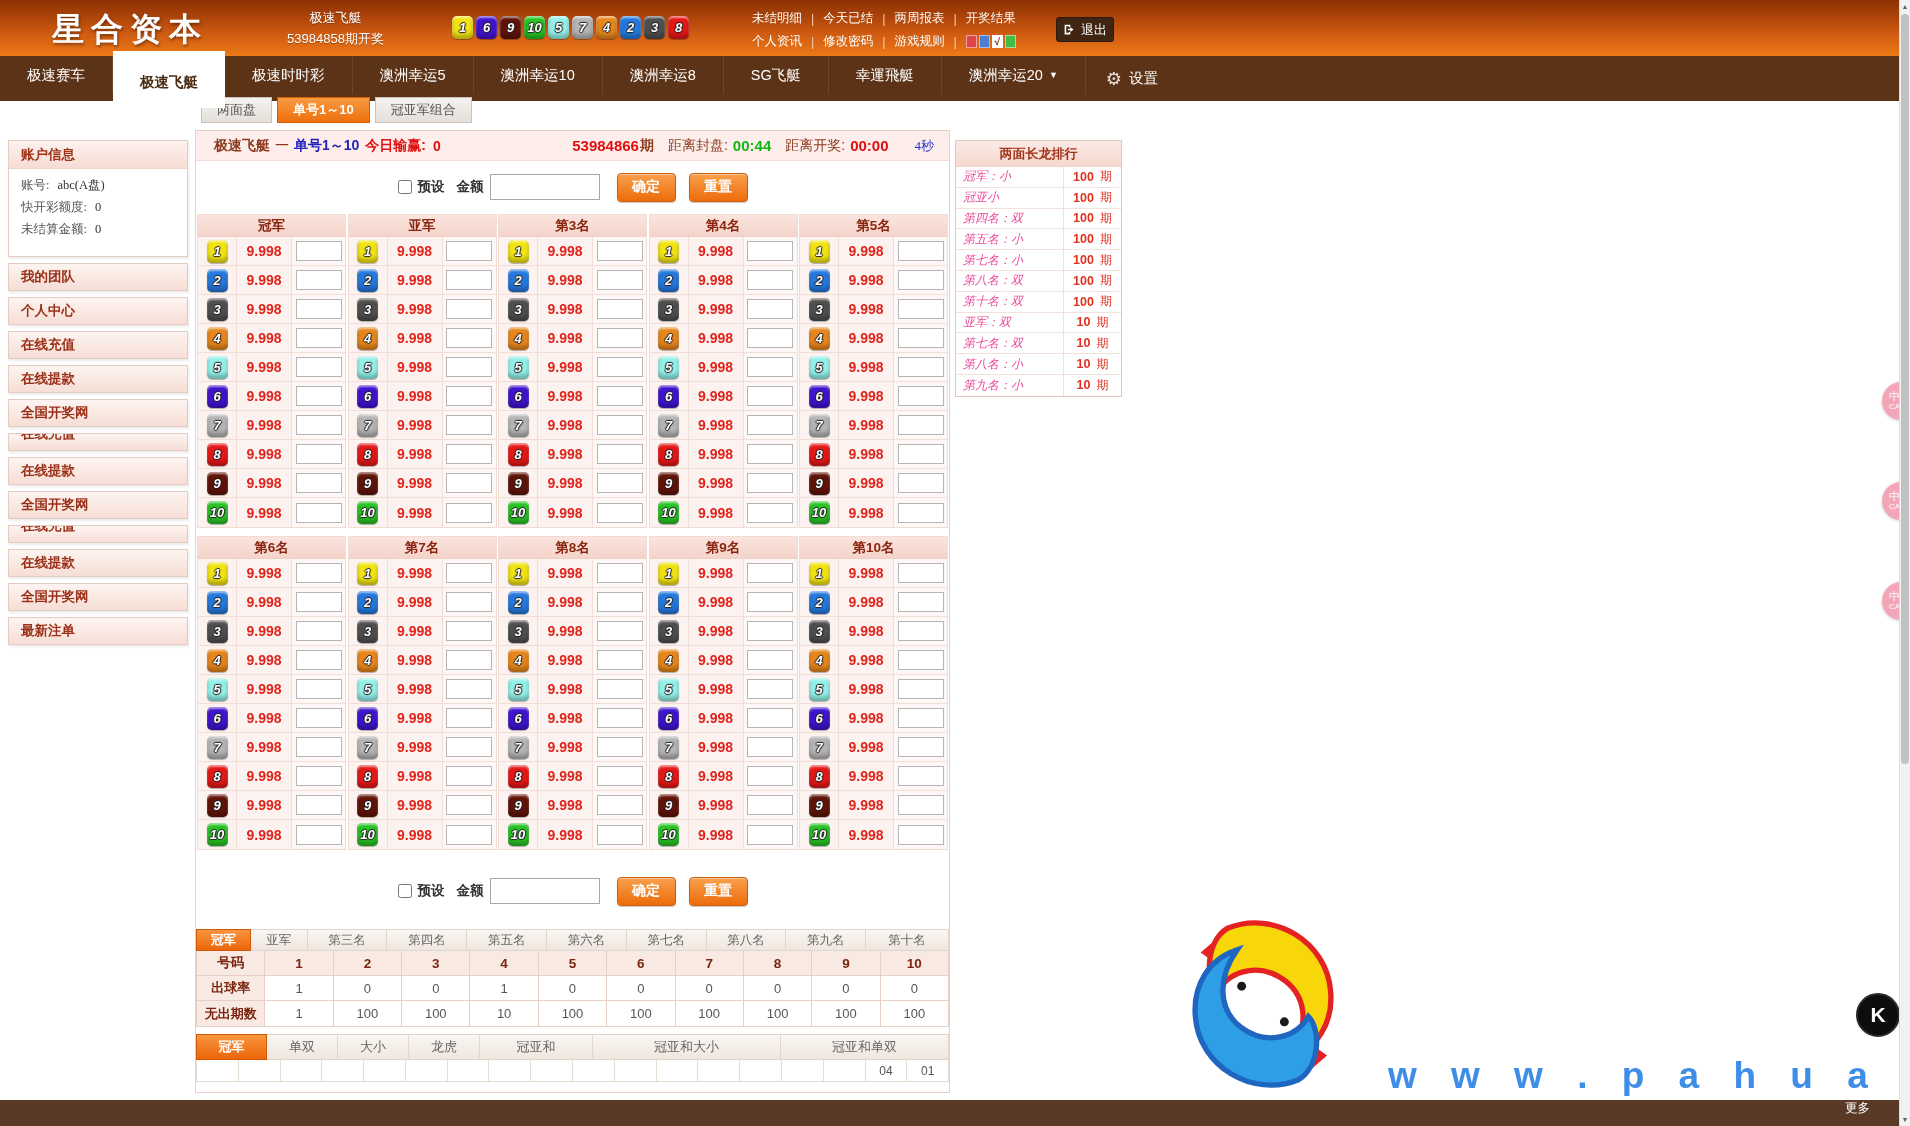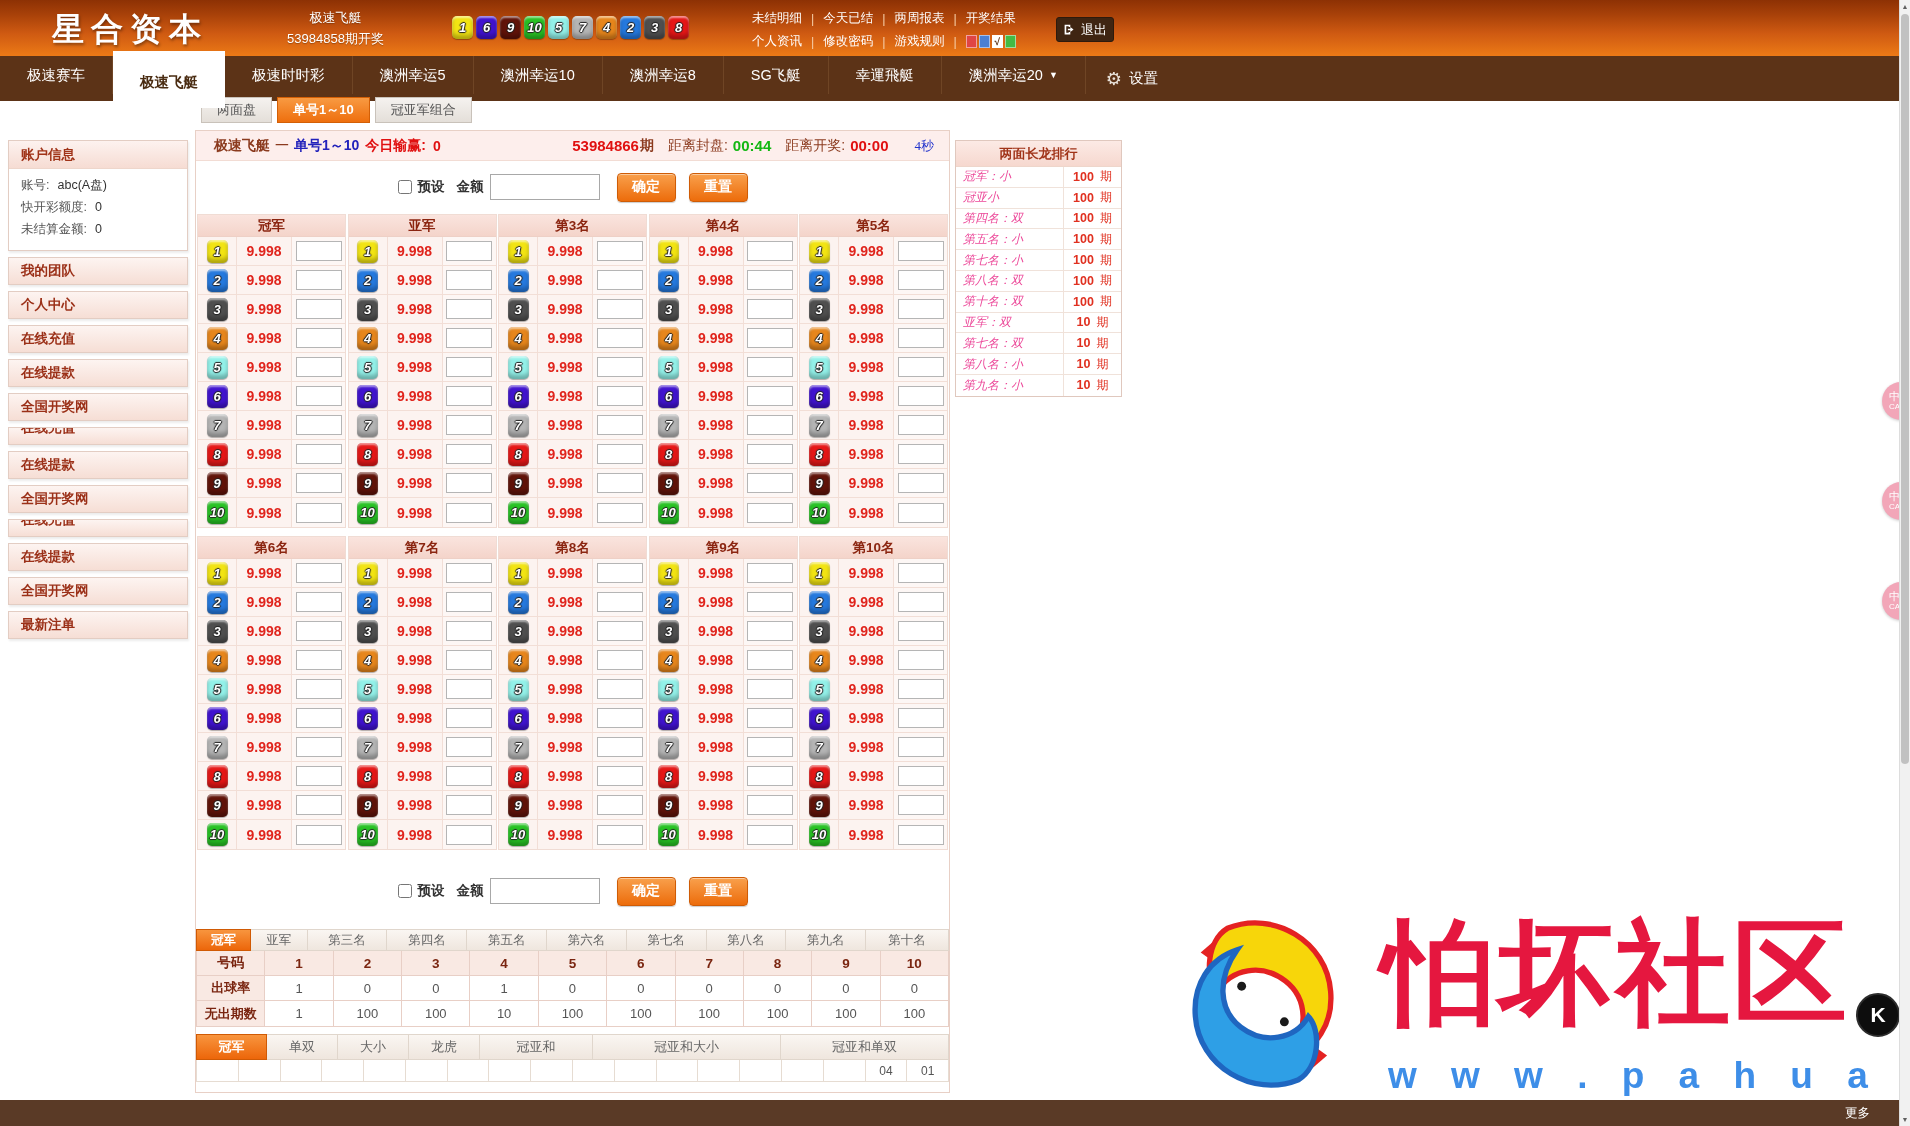--- a/index.html
+++ b/index.html
@@ -39,21 +39,21 @@
 .caret { font-size:9px; margin-left:6px; }
 .nav-settings { display:flex; align-items:center; gap:7px; color:#fff; font-size:14.5px; padding:0 16px;
   margin-left:4px; cursor:pointer; }
 .gear { font-size:18px; line-height:1; color:#e9e2da; }
 
 
 .sidebar { position:absolute; left:8px; top:140px; width:180px; }
 .acct-panel { border:1px solid #e3cdc3; background:#fff; box-shadow:1px 2px 2px rgba(0,0,0,.08); }
 .acct-header { height:28px; background:linear-gradient(#fdf2ef,#f6dcd3); border-bottom:1px solid #eed6cb;
   color:#a03318; font-weight:bold; font-size:13.5px; display:flex; align-items:center; padding-left:12px; }
-.acct-body { padding:5px 0 10px; }
+.acct-body { padding:5px 0 16px;font-family:Liberation Serif, serif; }
 .acct-row { display:flex; height:22px; align-items:center; font-size:12.5px; color:#555; padding-left:12px; gap:8px; }
 .acct-row .v { color:#333; }
 .side-item { margin-top:6px; height:28px; border:1px solid #e3cdc3; background:linear-gradient(#fdf4f1,#f6ded5);
   box-shadow:1px 2px 2px rgba(0,0,0,.08); display:flex; align-items:center; padding-left:12px;
   color:#9b3018; font-weight:bold; font-size:13.5px; cursor:pointer; overflow:hidden; }
 .side-item.clipped { height:18px; align-items:flex-start; }
 .side-item.clipped span { margin-top:-9px; }
 
 
 .main-col { position:absolute; left:195px; top:97px; width:755px; }
@@ -149,21 +149,21 @@
 .wm-title { position:absolute; left:232px; top:-4px; font-size:114px; font-weight:bold; color:#e5173f;
   font-family:"Liberation Serif","DejaVu Serif",serif; letter-spacing:3px; line-height:150px; white-space:nowrap; }
 .wm-url { position:absolute; left:238px; top:152px; font-size:37px; font-weight:bold; color:#3e8ee8;
   letter-spacing:12px; white-space:nowrap; }
 .wm-badge { position:absolute; left:706px; top:90px; width:44px; height:44px; border-radius:50%;
   background:#0d0d0d; border:2px solid #2c2c2c; color:#fff; display:flex; align-items:center;
   justify-content:center; font-size:21px; font-weight:bold; }
 
 
 .bottom-bar { position:absolute; left:0; top:1100px; width:1910px; height:26px; background:#5a3a26;
-  color:#fff; font-size:12.5px; display:flex; align-items:center; justify-content:flex-end; padding-right:40px; }
+  color:#fff; font-size:12.5px; display:flex; align-items:flex-start; justify-content:flex-end; padding-right:40px; }
 </style>
 </head>
 <body>
 
 <div class="top-header">
   <div class="logo">星合资本</div>
   <div class="draw-info">
     <div>极速飞艇</div>
     <div>53984858期开奖</div>
   </div>
@@ -1465,21 +1465,20 @@
 
 <div class="watermark">
   <svg class="wm-fish" viewBox="0 0 200 200">
     <path d="M30,42 L58,18 L52,58 Z" fill="#e42222"></path>
     <path d="M172,158 L144,182 L150,142 Z" fill="#e42222"></path>
     <path d="M60,15 C112,-6 172,30 176,86 C179,122 160,151 129,161 C151,130 151,94 125,74 C99,54 64,60 49,86 C34,70 37,29 60,15 Z" fill="#f7d60a" stroke="#e42222" stroke-width="6"></path>
     <path d="M140,185 C88,206 28,170 24,114 C21,78 40,49 71,39 C49,70 49,106 75,126 C101,146 136,140 151,114 C166,130 163,171 140,185 Z" fill="#2e9fe6" stroke="#1f66c0" stroke-width="6"></path>
     <circle cx="76" cy="80" r="5" fill="#1a1a1a"></circle>
     <circle cx="124" cy="120" r="5" fill="#1a1a1a"></circle>
   </svg>
-  <div class="wm-title">怕坏社区</div>
   <div class="wm-url">w w w . p a h u a i . c o m</div>
   <div class="wm-badge">K</div>
 </div>
 
 <div class="bottom-bar">
   <span style="cursor:pointer">更多</span>
 </div>
 
 <div class="scrollbar">
   <div class="sb-arrow" style="top:0">▲</div>

